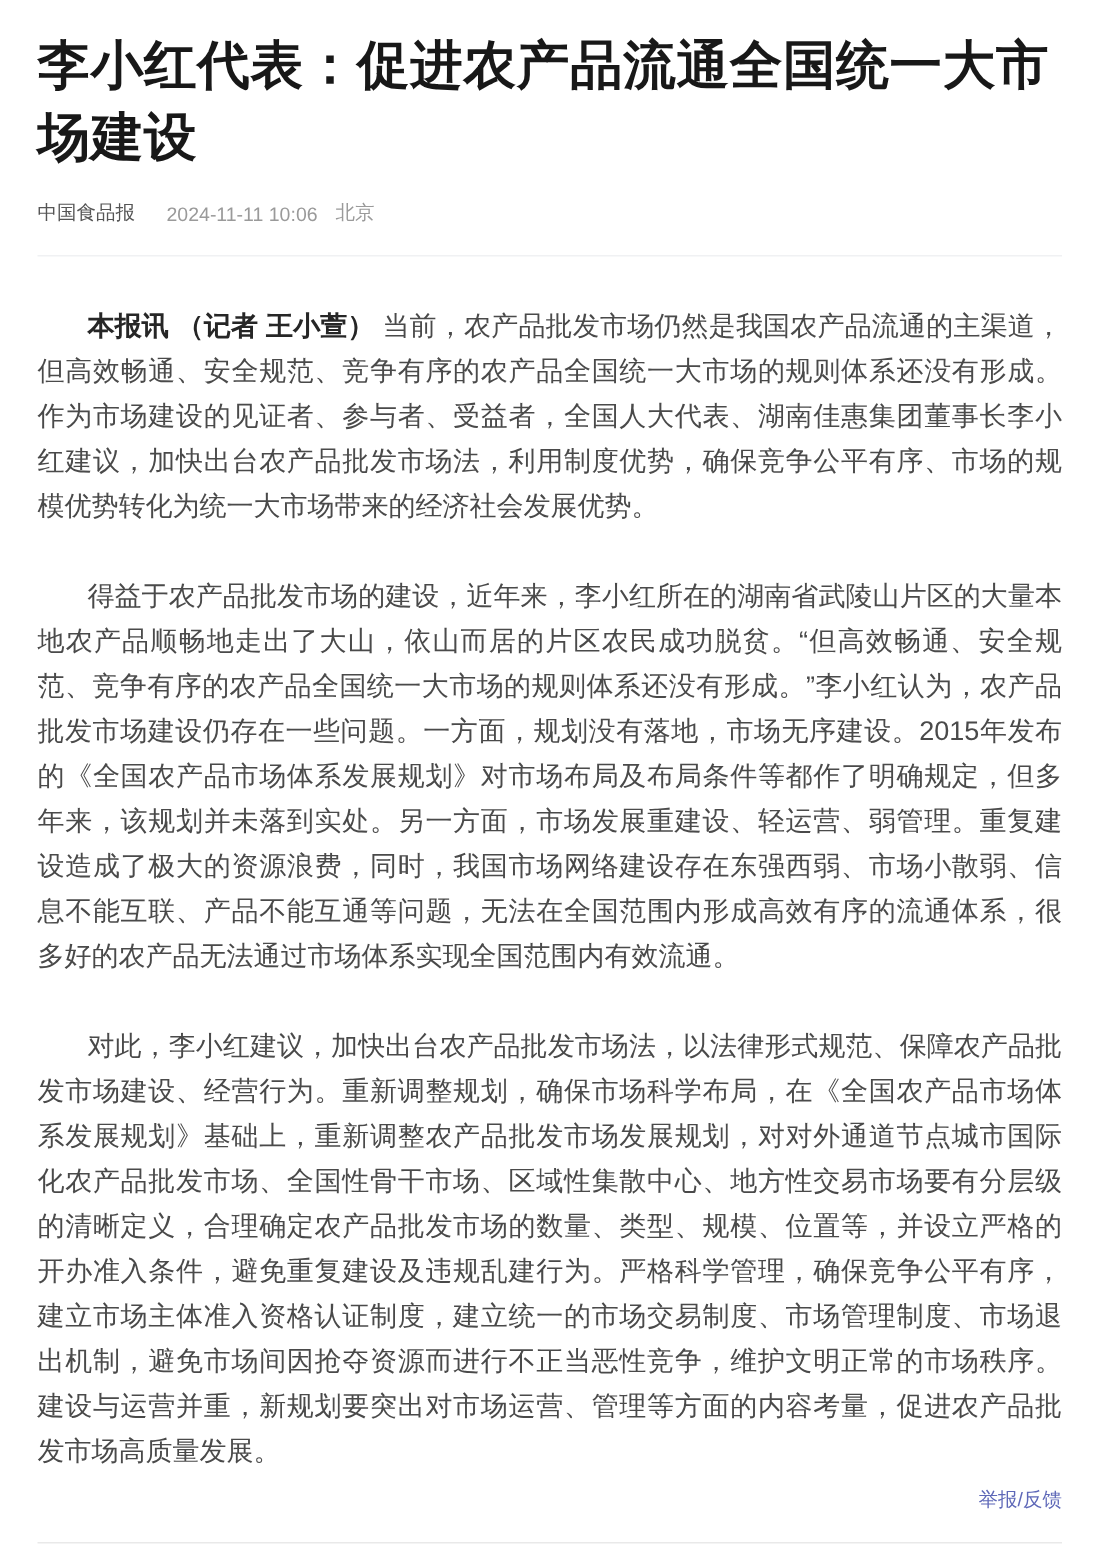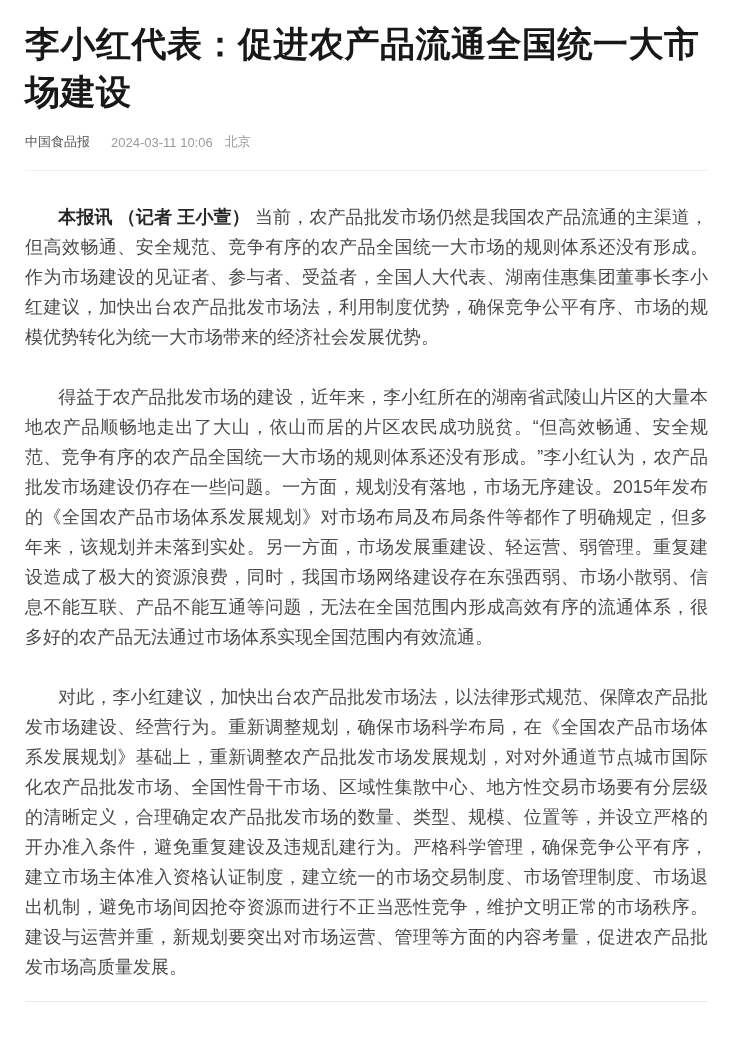--- a/index.html
+++ b/index.html
@@ -82,30 +82,33 @@
 </style>
 </head>
 <body>
 
 <div class="page">
 
   <h1 class="title">李小红代表：促进农产品流通全国统一大市场建设</h1>
 
   <div class="meta">
     <span class="meta-source">中国食品报</span>
-    <span class="meta-time">2024-03-11 10:06</span>
+    <span class="meta-time">2024-11-11 10:06</span>
     <span class="meta-location">北京</span>
   </div>
 
   <div class="head-divider"></div>
 
   <div class="article">
     <p><span class="lead-bold">本报讯 （记者 王小萱）</span><span> 当前，农产品批发市场仍然是我国农产品流通的主渠道，但高效畅通、安全规范、竞争有序的农产品全国统一大市场的规则体系还没有形成。作为市场建设的见证者、参与者、受益者，全国人大代表、湖南佳惠集团董事长李小红建议，加快出台农产品批发市场法，利用制度优势，确保竞争公平有序、市场的规模优势转化为统一大市场带来的经济社会发展优势。</span></p>
 
     <p>得益于农产品批发市场的建设，近年来，李小红所在的湖南省武陵山片区的大量本地农产品顺畅地走出了大山，依山而居的片区农民成功脱贫。“但高效畅通、安全规范、竞争有序的农产品全国统一大市场的规则体系还没有形成。”李小红认为，农产品批发市场建设仍存在一些问题。一方面，规划没有落地，市场无序建设。2015年发布的《全国农产品市场体系发展规划》对市场布局及布局条件等都作了明确规定，但多年来，该规划并未落到实处。另一方面，市场发展重建设、轻运营、弱管理。重复建设造成了极大的资源浪费，同时，我国市场网络建设存在东强西弱、市场小散弱、信息不能互联、产品不能互通等问题，无法在全国范围内形成高效有序的流通体系，很多好的农产品无法通过市场体系实现全国范围内有效流通。</p>
 
     <p>对此，李小红建议，加快出台农产品批发市场法，以法律形式规范、保障农产品批发市场建设、经营行为。重新调整规划，确保市场科学布局，在《全国农产品市场体系发展规划》基础上，重新调整农产品批发市场发展规划，对对外通道节点城市国际化农产品批发市场、全国性骨干市场、区域性集散中心、地方性交易市场要有分层级的清晰定义，合理确定农产品批发市场的数量、类型、规模、位置等，并设立严格的开办准入条件，避免重复建设及违规乱建行为。严格科学管理，确保竞争公平有序，建立市场主体准入资格认证制度，建立统一的市场交易制度、市场管理制度、市场退出机制，避免市场间因抢夺资源而进行不正当恶性竞争，维护文明正常的市场秩序。建设与运营并重，新规划要突出对市场运营、管理等方面的内容考量，促进农产品批发市场高质量发展。</p>
   </div>
 
+  <div class="footer-row">
+    <a class="report-link">举报/反馈</a>
+  </div>
 
   <div class="bottom-divider"></div>
 
 </div>
 
 </body></html>

